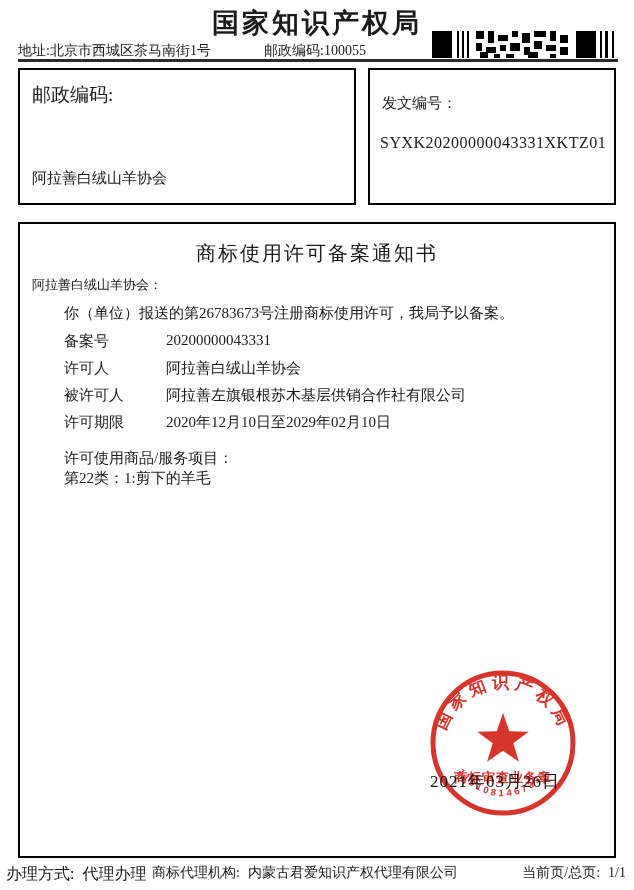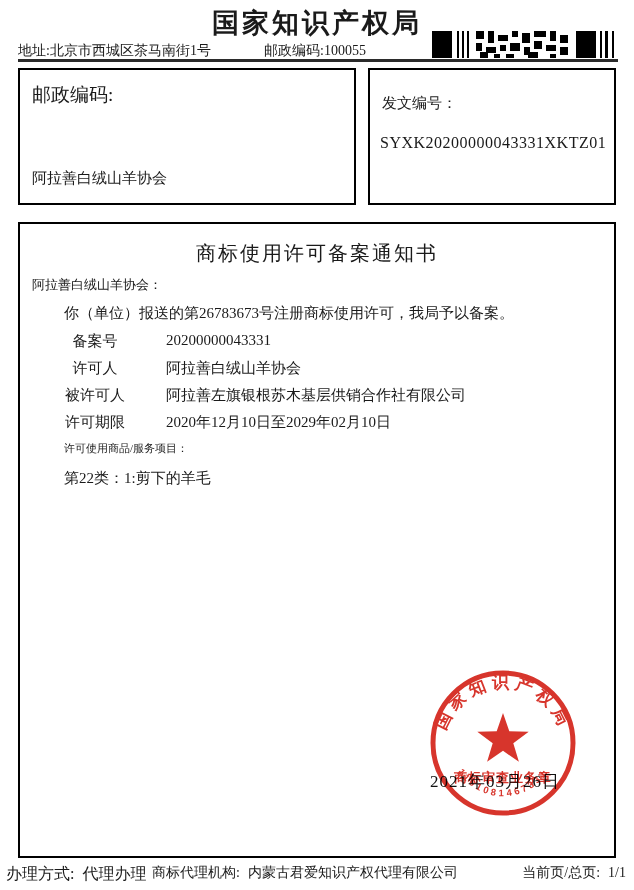--- a/index.html
+++ b/index.html
@@ -21,24 +21,24 @@
   .recipient-line1  { position:absolute; top:56px;  left:12px; font-size:15px; }
   .recipient-line2  { position:absolute; top:99px;  left:12px; font-size:15px; }
   .docnum-label     { position:absolute; top:24px;  left:12px; font-size:15px; }
   .docnum-value     { position:absolute; top:64px;  left:10px; font-size:16px; letter-spacing:.5px; }
 
   .main-box { position:absolute; top:222px; left:18px; width:598px; height:636px; border:2px solid #000; background:#fff; }
   .notice-title   { position:absolute; top:16px; left:0; width:100%; text-align:center; font-size:20px; letter-spacing:2px; }
   .salutation     { position:absolute; top:52px;  left:12px; font-size:13px; }
   .notice-para    { position:absolute; top:80px;  left:44px; font-size:15px; }
   .field-row      { position:absolute; left:44px; font-size:15px; }
-  .field-row .flabel { display:inline-block; width:62px;text-align:center; }
+  .field-row .flabel { display:inline-block; width:62px; }
   .row-0 { top:108px; } .row-1 { top:135px; } .row-2 { top:162px; } .row-3 { top:189px; }
   .field-row .fvalue { position:absolute; left:102px; top:0; white-space:nowrap; }
-  .goods-heading  { position:absolute; top:217px; left:44px; font-size:11px; }
+  .goods-heading  { position:absolute; top:225px; left:44px; font-size:15px; }
   .goods-line     { position:absolute; top:245px; left:44px; font-size:15px; }
 
   .issue-date { position:absolute; top:546px; left:410px; font-size:17px; letter-spacing:1px; color:#111; z-index:1; }
   .seal       { position:absolute; top:444px; left:408px; width:150px; height:150px; z-index:2;
                 mix-blend-mode:multiply; opacity:.94; }
 
   .footer-method { position:absolute; top:864px; left:6px;   font-size:16px; }
   .footer-agent  { position:absolute; top:864px; left:152px; font-size:14px; }
   .footer-pages  { position:absolute; top:864px; right:8px;  font-size:14px; }
   .lbl-gap { margin-right:8px; }

